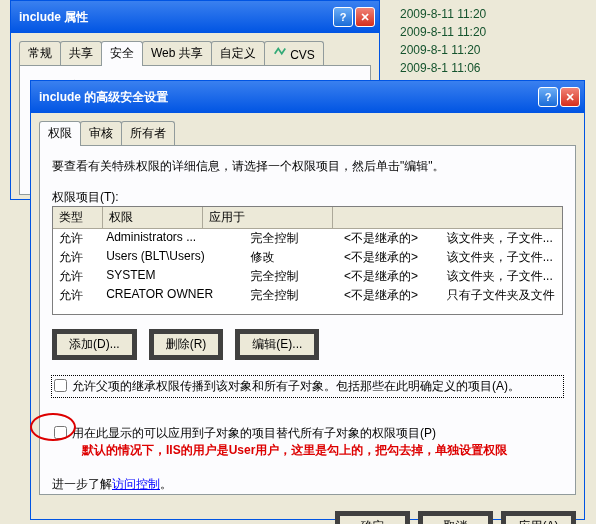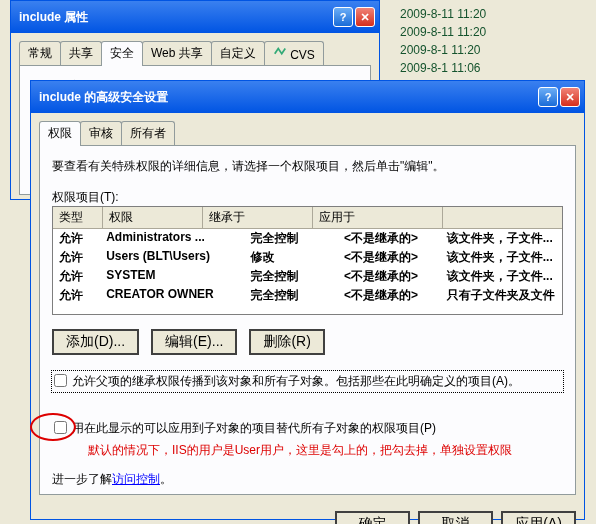--- a/index.html
+++ b/index.html
@@ -8,26 +8,26 @@
 .window { position: absolute; background: #ece9d8; border: 1px solid #0054e3; }
 .titlebar { background: linear-gradient(to bottom, #3a80ef, #0054e3); height: 32px; display: flex; align-items: center; padding: 0 4px; color: #fff; font-weight: bold; }
 .titlebar-text { flex: 1; padding-left: 4px; }
 .titlebar-btn { width: 20px; height: 20px; border: 1px solid #fff; border-radius: 3px; margin-left: 2px; display: flex; align-items: center; justify-content: center; font-size: 11px; cursor: pointer; }
 .btn-help { background: linear-gradient(#6caef6,#1a6cd8); }
 .btn-close { background: linear-gradient(#f08478,#d62e1c); }
 .tabs { display: flex; padding: 8px 8px 0 8px; }
 .tab { padding: 3px 8px; border: 1px solid #919b9c; border-bottom: none; background: #ece9d8; margin-right: -1px; position: relative; cursor: pointer; border-radius: 3px 3px 0 0; }
 .tab.active { background: #fcfcfe; z-index: 2; padding-bottom: 4px; margin-bottom: -1px; }
 .tab-panel { margin: 0 8px 8px 8px; border: 1px solid #919b9c; background: #fcfcfe; padding: 12px; }
-.btn { background: #ece9d8; border: 2px solid #404040; padding: 2px 12px; cursor: pointer; font-family: inherit; font-size: 14px; }
+.btn { background: #ece9d8; border: 5px solid #404040; padding: 2px 12px; cursor: pointer; font-family: inherit; font-size: 12px; }
 .link { color: #0000ff; text-decoration: underline; cursor: pointer; }
 .listbox { border: 1px solid #7e7e7e; background: #fff; height: 109px; overflow: auto; }
 .listhead { display: flex; background: #ece9d8; border-bottom: 1px solid #aca899; }
 .listhead div { padding: 2px 6px; border-right: 1px solid #aca899; font-weight: normal; }
-.listrow { display: flex; font-weight: bold; }
+.listrow { display: flex; }
 .listrow div { padding: 1px 6px; white-space: nowrap; overflow: hidden; }
 .col-type { width: 50px; }
 .col-name { width: 155px; }
 .col-perm { width: 100px; }
 .col-inh { width: 110px; }
 .col-apply { width: 130px; }
 .btnrow { margin-top: 14px; display: flex; gap: 12px; }
 .checkbox-row { margin-top: 16px; padding: 2px; display: flex; align-items: flex-start; }
 .checkbox-row input { margin-right: 5px; margin-top: 1px; }
 .red-circle { border: 2px solid #d00; border-radius: 50%; width: 46px; height: 28px; position: absolute; pointer-events: none; }
@@ -79,21 +79,20 @@
     <div class="tab">所有者</div>
   </div>
   <div class="tab-panel" style="height:350px; position:relative;">
     <div style="margin-bottom:14px;">要查看有关特殊权限的详细信息，请选择一个权限项目，然后单击"编辑"。</div>
     <div style="">权限项目(T):</div>
 
     <div class="listbox">
       <div class="listhead">
         <div class="col-type">类型</div>
         <div class="col-perm">权限</div>
-        <div class="col-inh">继承于</div>
         <div class="col-apply">应用于</div>
       </div>
       <div id="rows">
           <div class="listrow">
             <div class="col-type">允许</div>
             <div class="col-name">Administrators ...</div>
             <div class="col-perm">完全控制</div>
             <div class="col-inh">&lt;不是继承的&gt;</div>
             <div class="col-apply">该文件夹，子文件...</div>
           </div>
@@ -116,30 +115,30 @@
             <div class="col-name">CREATOR OWNER</div>
             <div class="col-perm">完全控制</div>
             <div class="col-inh">&lt;不是继承的&gt;</div>
             <div class="col-apply">只有子文件夹及文件</div>
           </div>
         </div>
     </div>
 
     <div class="btnrow">
       <button class="btn">添加(D)...</button>
+      <button class="btn">删除(R)</button>
       <button class="btn">编辑(E)...</button>
-      <button class="btn">删除(R)</button>
     </div>
 
     <div class="checkbox-row" style="outline:1px dotted #000;">
       <input type="checkbox" style="">
       <label>允许父项的继承权限传播到该对象和所有子对象。包括那些在此明确定义的项目(A)。</label>
     </div>
     <div class="red-circle" style="left:-10px; top:267px;"></div>
-    <div class="red-text" style="left:48px; top:296px;">默认的情况下，IIS的用户是User用户，这里是勾上的，把勾去掉，单独设置权限</div>
+    <div class="red-text" style="left:42px; top:296px;font-weight:bold;">默认的情况下，IIS的用户是User用户，这里是勾上的，把勾去掉，单独设置权限</div>
 
     <div class="checkbox-row" style="margin-top:26px;">
       <input type="checkbox" style="">
       <label>用在此显示的可以应用到子对象的项目替代所有子对象的权限项目(P)</label>
     </div>
 
     <div style="margin-top:32px;">
       <span>进一步了解</span><span class="link">访问控制</span>。
     </div>
   </div>

